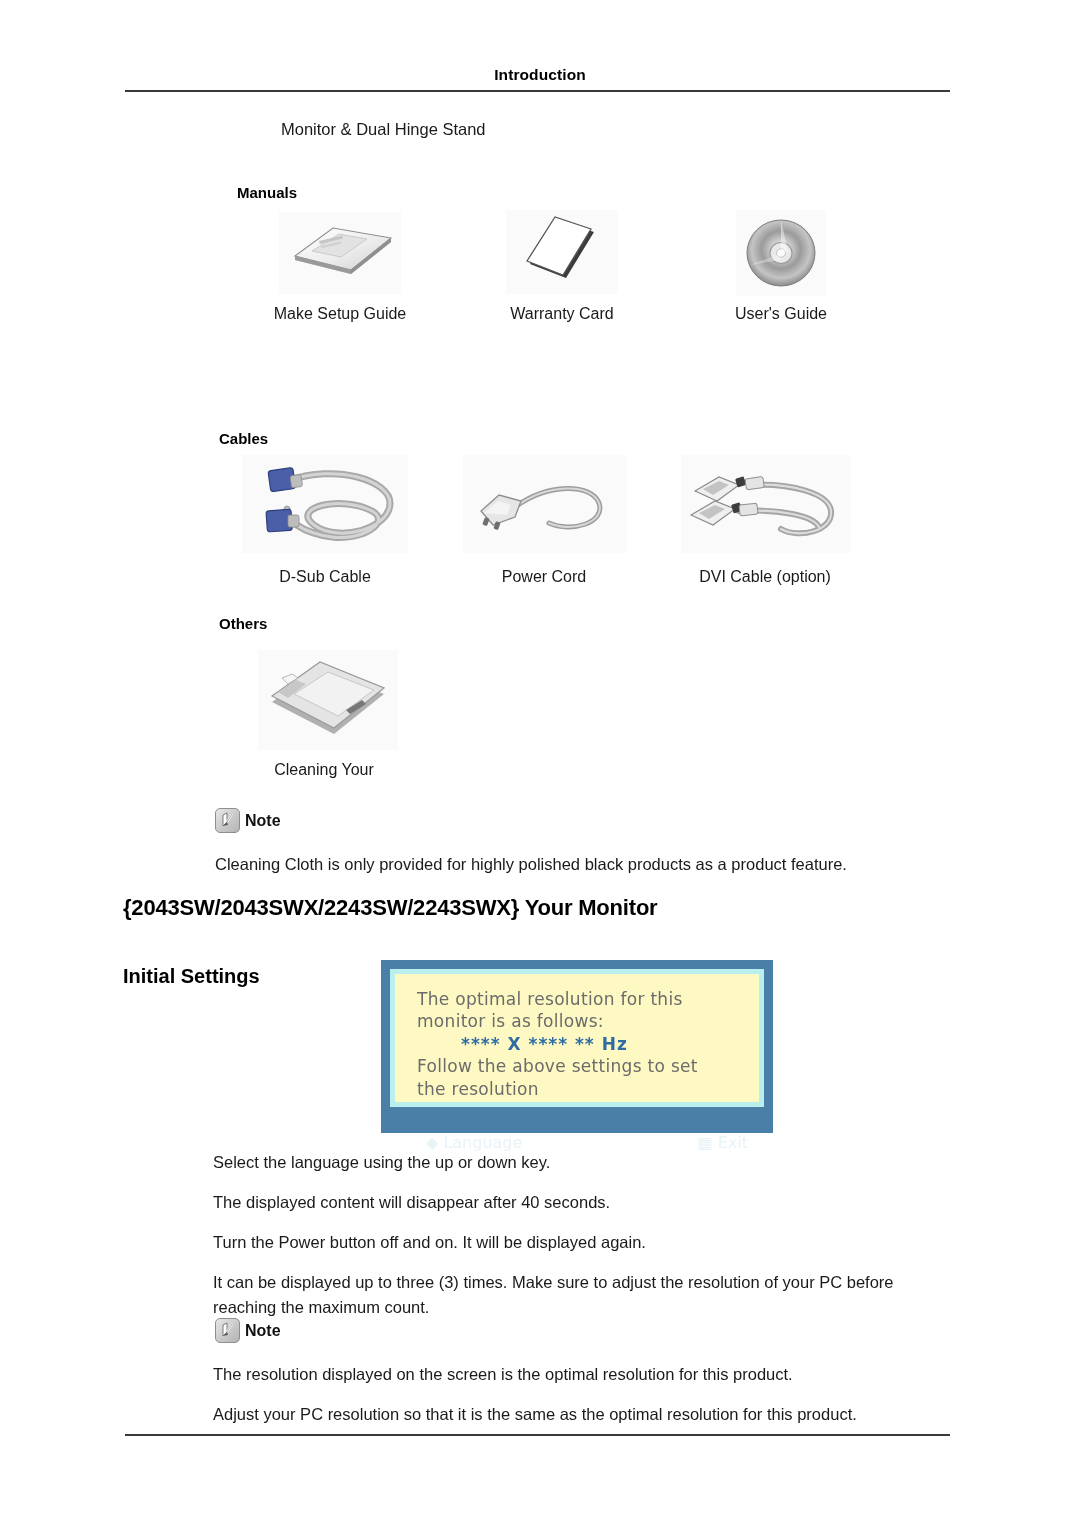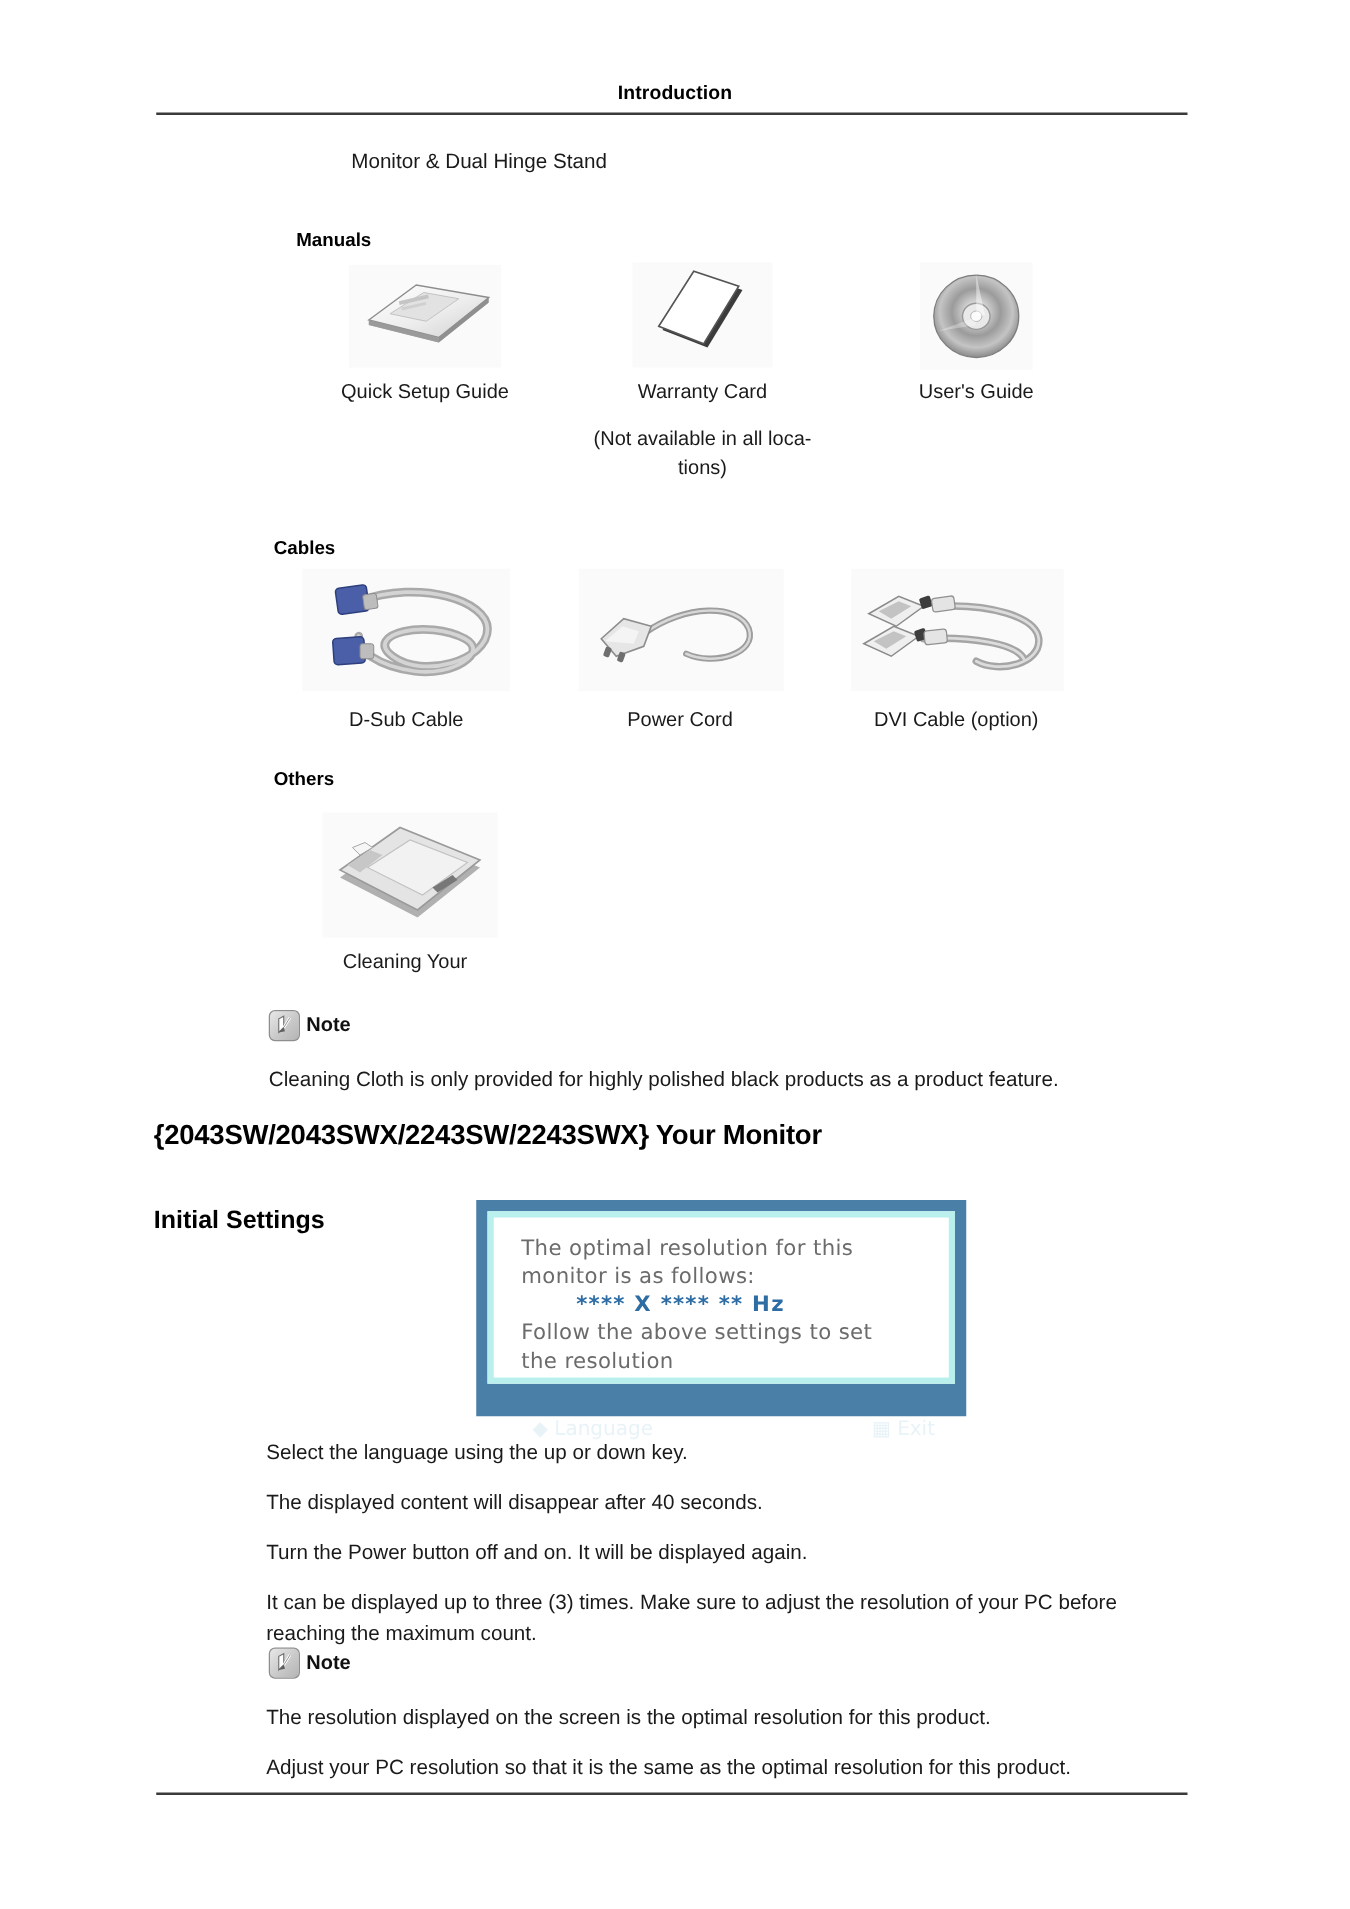--- a/index.html
+++ b/index.html
@@ -115,21 +115,21 @@
 
   
   .osd {
     position: absolute;
     box-sizing: border-box;
     background: #4a7fa8;
     padding: 9px 9px 0 9px;
   }
   .osd-inner {
     box-sizing: border-box;
-    background: #ffffff;
+    background: #fef9c3;
     border: 5px solid #b9f0ee;
     height: 138px;
     padding: 14px 0 0 22px;
   }
   .osd-line {
     font-size: 17px;
     color: #6b6b6b;
     line-height: 1.32;
     font-family: "DejaVu Sans", sans-serif;
     letter-spacing: 0.3px;
@@ -181,30 +181,29 @@
       </defs>
       <polygon points="16,48 54,20 112,30 72,62" fill="#b9b9b9"></polygon>
       <polygon points="16,44 54,16 112,26 72,58" fill="url(#bkTop)" stroke="#8d8d8d" stroke-width="1.1"></polygon>
       <polygon points="16,44 16,48 72,62 72,58" fill="#9a9a9a"></polygon>
       <polygon points="72,58 72,62 112,30 112,26" fill="#8f8f8f"></polygon>
       <polygon points="33,39 60,22 88,27 62,45" fill="#e2e2e2" stroke="#bdbdbd" stroke-width="0.7"></polygon>
       <rect x="40" y="29" width="24" height="3" fill="#c5c5c5" transform="rotate(-13 40 29)"></rect>
       <rect x="42" y="34" width="20" height="2.4" fill="#d0d0d0" transform="rotate(-13 42 34)"></rect>
     </svg>
   </div>
-  <div class="caption" style="top:302px; left:232px; width:216px;">Quick Setup Guide</div>
+  <div class="caption" style="top:302px; left:232px; width:216px;">Make Setup Guide</div>
 
   <div class="thumb" style="top:210px; left:506px; width:112px; height:84px;">
     <svg width="112" height="84" viewBox="0 0 112 84">
       <polygon points="24,54 52,10 88,22 60,68" fill="#3c3c3c"></polygon>
       <polygon points="21,51 49,7 85,19 57,65" fill="#ffffff" stroke="#555555" stroke-width="1.3"></polygon>
     </svg>
   </div>
   <div class="caption" style="top:302px; left:452px; width:220px;">Warranty Card</div>
-  <div class="caption" style="top:340px; left:452px; width:220px;">(Not available in all loca-<br>tions)</div>
 
   <div class="thumb" style="top:210px; left:736px; width:90px; height:86px;">
     <svg width="90" height="86" viewBox="0 0 90 86">
       <defs>
         <radialGradient id="cdG" cx="50%" cy="45%" r="55%">
           <stop offset="0%" stop-color="#ffffff"></stop>
           <stop offset="22%" stop-color="#d5d5d5"></stop>
           <stop offset="52%" stop-color="#9b9b9b"></stop>
           <stop offset="78%" stop-color="#c4c4c4"></stop>
           <stop offset="100%" stop-color="#8a8a8a"></stop>

